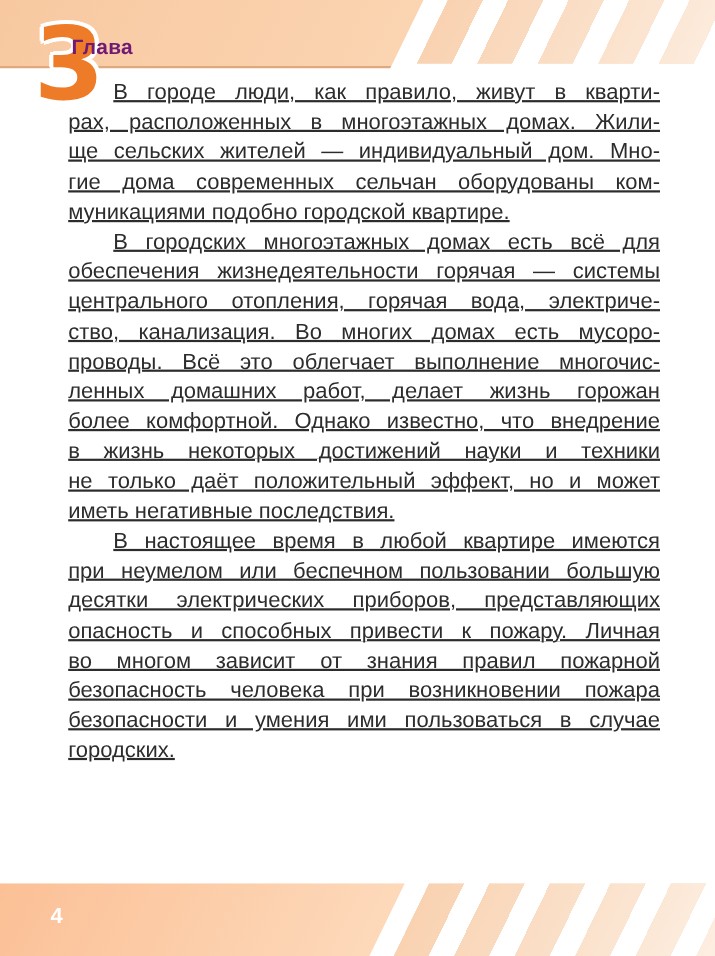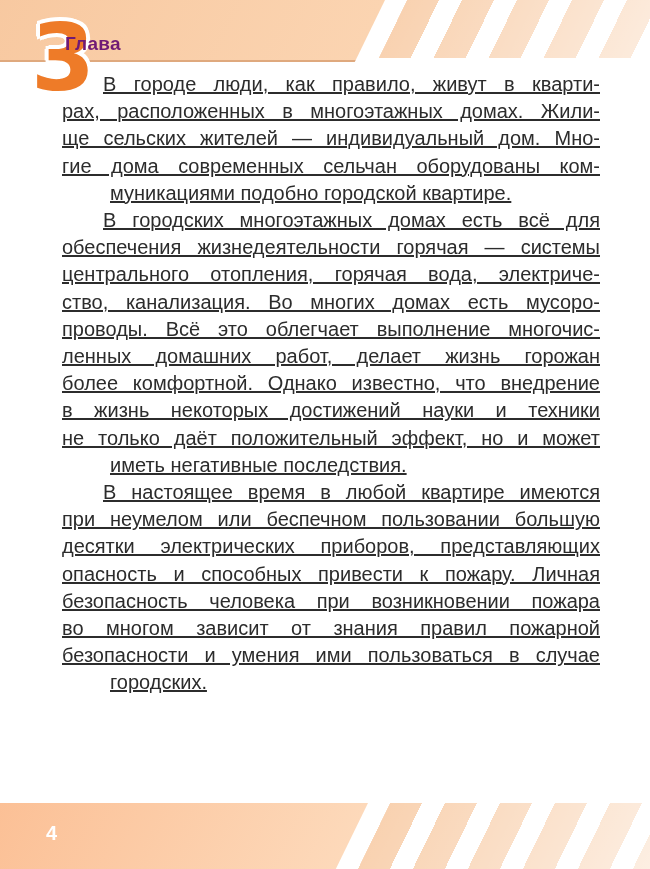--- a/index.html
+++ b/index.html
@@ -55,21 +55,21 @@
 
   
   .body-text {
     position: absolute; left: 62px; top: 71px; width: 538px;
     font-size: 20px; line-height: 27.2px;
     color: var(--text-color);
     text-decoration: underline;
   }
   .line { text-align: justify; text-align-last: justify; white-space: normal; }
   .line.first { text-indent: 41px; }
-  .line.last { text-align-last: auto; margin-left: 48px; }
+  .line.last { text-align-last: auto; }
 
   
   .band-bottom {
     position: absolute; left: 0; right: 0; top: 803px; height: 66px;
     overflow: hidden;
   }
   .band-bottom .solid {
     position: absolute; top: 0; left: -60px; width: 428px; height: 66px;
     transform: skewX(-26deg); transform-origin: top left;
     background: linear-gradient(90deg, var(--band-bottom-dark) 0%, var(--band-bottom-light) 100%);
@@ -112,22 +112,22 @@
       <div class="line">более комфортной. Однако известно, что внедрение</div>
       <div class="line">в жизнь некоторых достижений науки и техники</div>
       <div class="line">не только даёт положительный эффект, но и может</div>
       <div class="line last">иметь негативные последствия.</div>
     </div>
     <div class="paragraph">
       <div class="line first">В настоящее время в любой квартире имеются</div>
       <div class="line">при неумелом или беспечном пользовании большую</div>
       <div class="line">десятки электрических приборов, представляющих</div>
       <div class="line">опасность и способных привести к пожару. Личная</div>
+      <div class="line">во многом зависит от знания правил пожарной</div>
       <div class="line">безопасность человека при возникновении пожара</div>
-      <div class="line">во многом зависит от знания правил пожарной</div>
       <div class="line">безопасности и умения ими пользоваться в случае</div>
       <div class="line last">городских.</div>
     </div>
   </div>
 
 <div class="band-bottom">
   <div class="stripes">
     <div class="fade"></div>
   </div>
   <div class="solid"></div>

